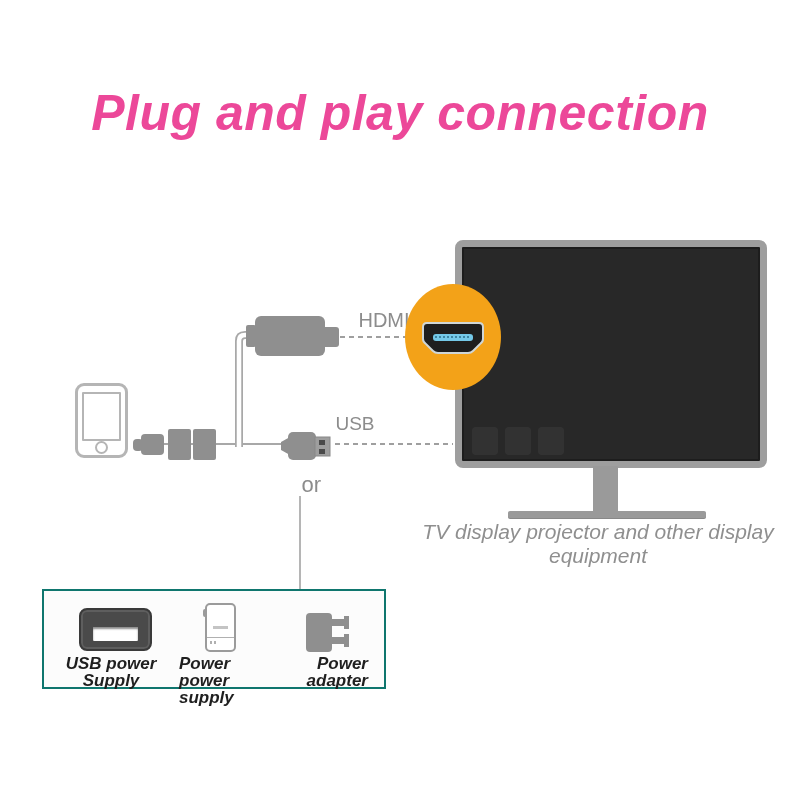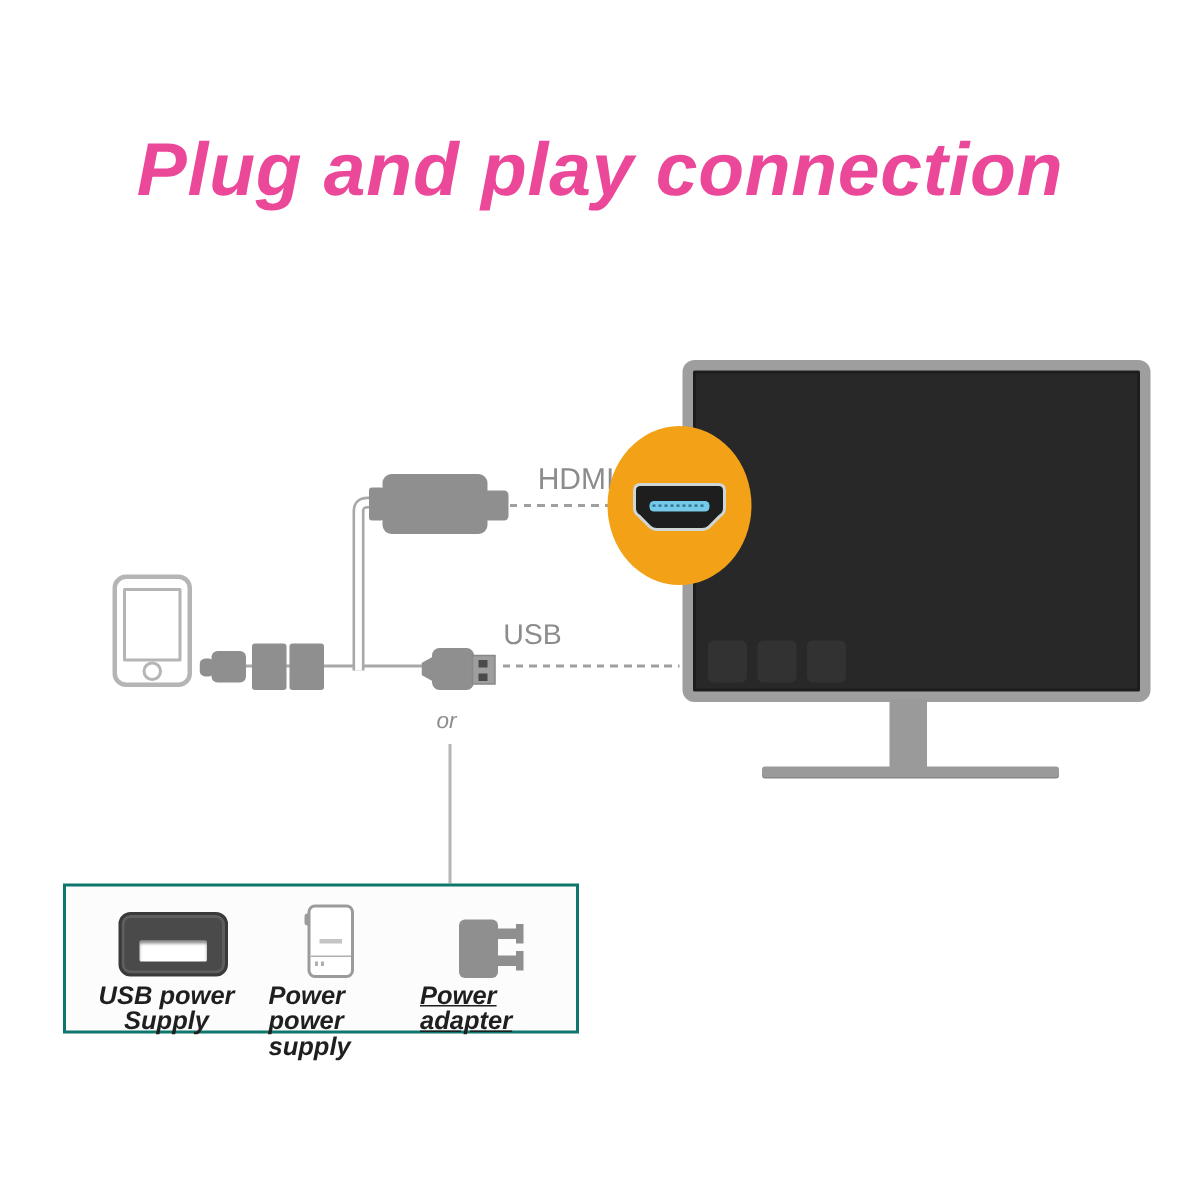--- a/index.html
+++ b/index.html
@@ -40,21 +40,21 @@
   .highlight-circle {
     left:405px; top:284px; width:96px; height:106px; border-radius:50%;
     background:#F3A218; z-index:5;
   }
   .hdmi-port-icon { left:421px; top:321px; z-index:6; }
 
   
   .diagram-label { color:#8c8c8c; font-size:20px; z-index:2; }
   .hdmi-label { left:352px; top:309px; width:64px; text-align:center; }
   .usb-label  { left:332px; top:413px; width:46px; text-align:center; font-size:19px; }
-  .or-label   { left:291px; top:472px; width:30px; text-align:left; font-size:15px;font-style:italic; }
+  .or-label   { left:291px; top:472px; width:30px; text-align:right; font-size:22px; }
 
   .dashed-line {
     height:2px; z-index:2;
     background:repeating-linear-gradient(90deg,#9f9f9f 0 5px, transparent 5px 9px);
   }
   .hdmi-dashed-line { left:340px; top:336px; width:70px; }
   .usb-dashed-line  { left:335px; top:443px; width:118px; }
 
   
   .phone-icon {
@@ -119,38 +119,39 @@
   .prong-cap-1 { left:38px; top:3px;  width:5px;  height:13px; }
   .prong-bar-2 { left:26px; top:24px; width:14px; height:7px; }
   .prong-cap-2 { left:38px; top:21px; width:5px;  height:13px; }
 
   .power-option-label {
     position:absolute; top:64px; font-size:17px; font-style:italic; font-weight:bold;
     color:#1f1f1f; line-height:1.0;
   }
   .label-usb-power    { left:1px;   width:132px; text-align:center; }
   .label-mobile-power { left:135px; width:104px; text-align:left; }
-  .label-power-adapter{ left:236px; width:100px; text-align:left;text-decoration:underline; }
+  .label-power-adapter{ left:224px; width:100px; text-align:right; }
 </style>
 </head>
 <body>
 
 <div id="canvas">
 
   <div class="abs page-title">Plug and play connection</div>
 
   <div class="abs tv-frame">
     <div class="screen-watermark">
       <span></span>
         <span></span>
         <span></span>
     </div>
   </div>
   <div class="abs tv-stand-neck"></div>
   <div class="abs tv-stand-base"></div>
+  <div class="abs tv-caption">TV display projector and other display equipment</div>
 
   <div class="abs phone-icon">
     <div class="phone-screen"></div>
     <div class="phone-home-button"></div>
   </div>
 
   <div class="abs cable-main-line"></div>
 
   <svg class="abs lightning-connector-icon" width="34" height="24" viewBox="0 0 34 24">
     <rect x="0" y="6" width="10" height="12" rx="4" fill="#8f8f8f"></rect>

